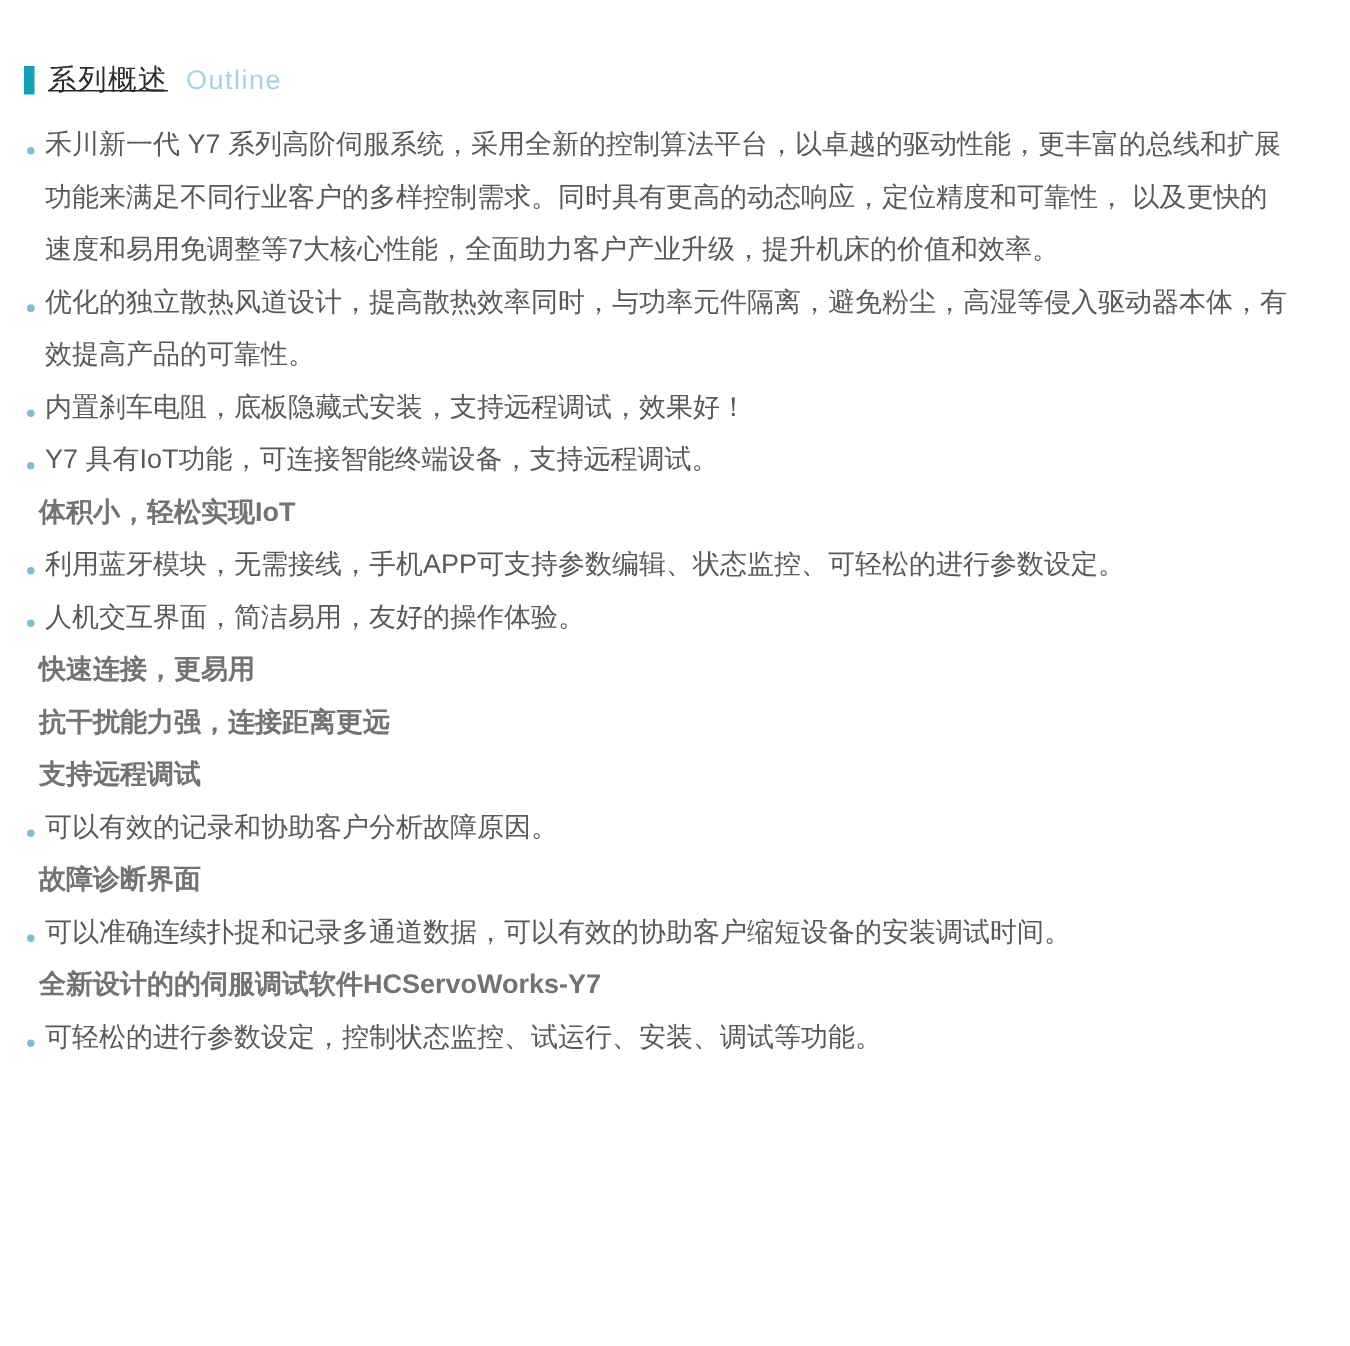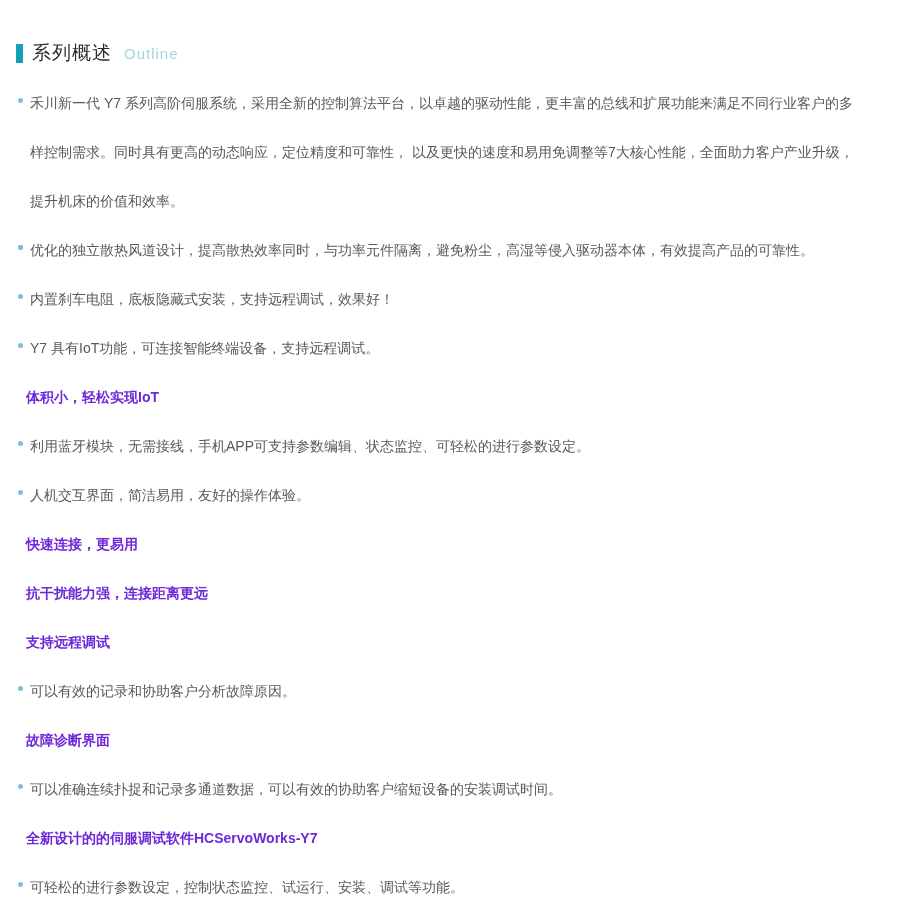--- a/index.html
+++ b/index.html
@@ -23,50 +23,51 @@
   .accent-bar {
     width: 7px;
     height: 19px;
     background: #14a0b6;
     margin-right: 9px;
   }
   .title-cn {
     font-size: 19px;
     color: #2b2b2b;
     letter-spacing: 1px;
+    text-decoration: underline;
   }
   .title-en {
-    font-size: 15px;
+    font-size: 18px;
     color: #a6d3e3;
     margin-left: 12px;
     letter-spacing: 1px;
   }
   .content {
     margin: 13px 42px 0 18px;
   }
   .item {
     position: relative;
-    font-size: 14px;
-    line-height: 49px;
+    font-size: 18px;
+    line-height: 35px;
     color: #595959;
     padding-left: 12px;
   }
   .item .dot {
     position: absolute;
     left: 0;
     top: 19px;
     width: 5px;
     height: 5px;
     border-radius: 50%;
     background: #7fbfd4;
   }
   .item.heading {
     padding-left: 8px;
     font-weight: bold;
-    color: #6d28d9;
+    color: #737373;
   }
 </style>
 </head>
 <body>
 
 <div class="page">
   <div class="section-header">
     <span class="accent-bar"></span>
     <span class="title-cn">系列概述</span>
     <span class="title-en">Outline</span>

